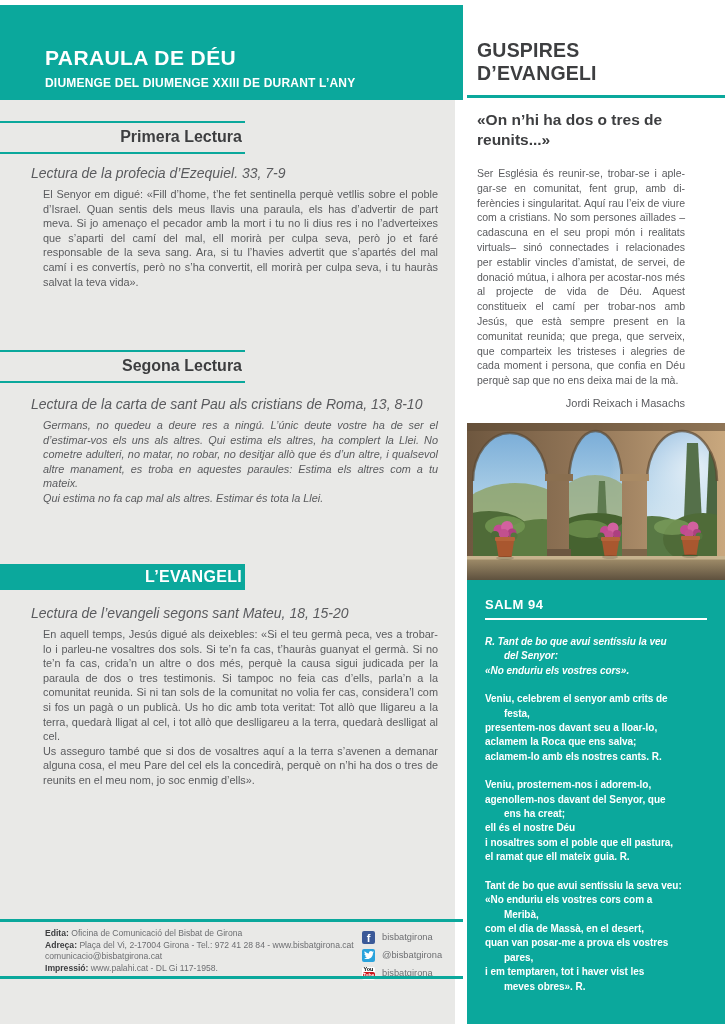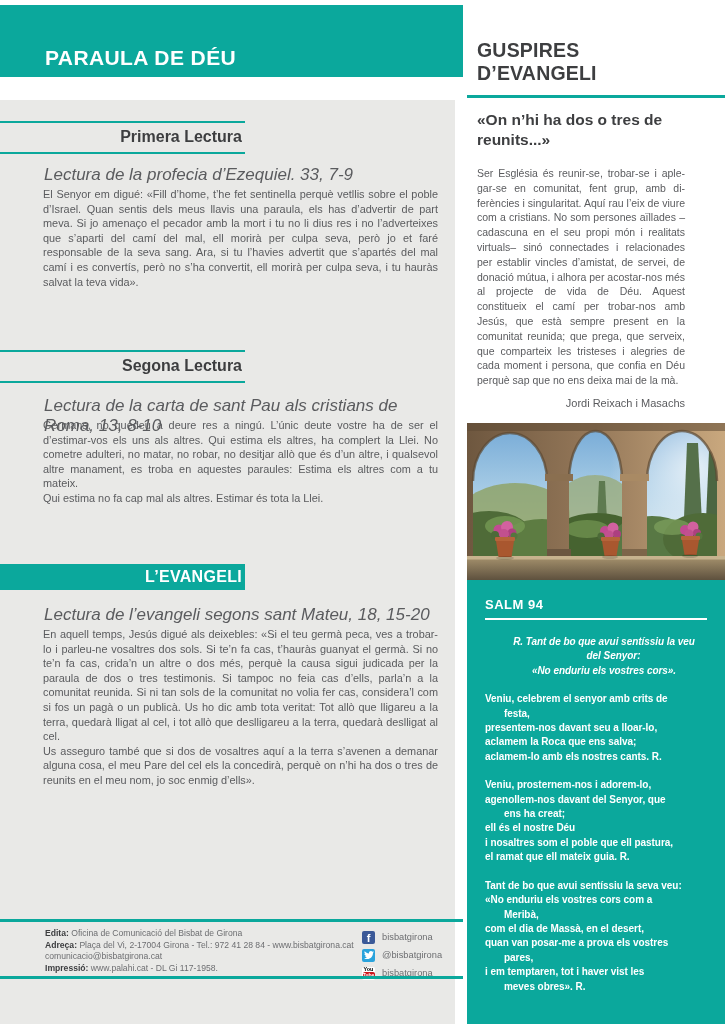--- a/index.html
+++ b/index.html
@@ -5,48 +5,48 @@
   * { margin:0; padding:0; box-sizing:border-box; }
   html,body { background:#ffffff; }
   .page {
     position:relative; width:725px; height:1024px; margin:0 auto;
     background:#ffffff; overflow:hidden;
     font-family:"Liberation Sans", sans-serif;
     -webkit-font-smoothing:antialiased;
   }
   
   .left-bg { position:absolute; left:0; top:100px; width:455px; height:924px; background:#e9e9e7; }
-  .teal-header { position:absolute; left:0; top:5px; width:463px; height:72px; background:#0ba89c; }
+  .teal-header { position:absolute; left:0; top:5px; width:463px; height:95px; background:#0ba89c; }
   .hd-title { position:absolute; left:45px; top:41px; font-size:21px; font-weight:bold; color:#fff; letter-spacing:.4px; }
   .hd-sub   { position:absolute; left:45px; top:71px; font-size:12px; font-weight:bold; color:#fff; letter-spacing:.2px; }
 
   .sec-head {
     position:absolute; left:0; width:245px;
     border-top:2px solid #0ba89c; border-bottom:2px solid #0ba89c;
     text-align:right; font-weight:bold; font-size:16px; color:#3d3e40;
     padding:5px 3px 6px 0;
   }
   .sec-head.primera { top:121px; }
   .sec-head.segona  { top:350px; }
   .evangeli-banner {
     position:absolute; left:0; top:564px; width:245px; height:26px;
     background:#0ba89c; color:#fff; font-weight:bold; font-size:16px;
     text-align:right; padding-right:3px; line-height:26px; letter-spacing:.3px;
   }
   .ref {
-    position:absolute; left:44px; width:396px;
-    font-style:italic; font-size:17px; color:#5a5b5e;
+    position:absolute; left:31px; width:396px;
+    font-style:italic; font-size:14px; color:#5a5b5e;
   }
   .ref.r1 { top:165px; } .ref.r2 { top:396px; } .ref.r3 { top:605px; }
   .body-text {
     position:absolute; left:43px; width:395px;
     font-size:10.9px; color:#5a5b5e; line-height:14.6px; text-align:justify;
     hyphens:manual;
   }
-  .body-text.b1 { top:187px; } .body-text.b2 { top:418px; } .body-text.b3 { top:627px; }
+  .body-text.b1 { top:187px; } .body-text.b2 { top:418px;font-style:italic; } .body-text.b3 { top:627px; }
   .body-text p { margin:0; }
 
   
   .f-rule { position:absolute; left:0; width:463px; height:3px; background:#0ba89c; }
   .f-rule.top { top:919px; } .f-rule.bottom { top:976px; }
   .footer-text { position:absolute; left:45px; top:928px; width:318px; font-size:8.6px; line-height:11.6px; color:#6d6e71; }
   .footer-text .ln { white-space:nowrap; }
   .footer-text b { color:#3d3e40; }
   .social { position:absolute; left:362px; top:928px; }
   .social .row { display:flex; align-items:center; height:18px; }
@@ -64,21 +64,21 @@
   .quote-title { position:absolute; left:477px; top:110px; width:218px; font-size:15.5px; font-weight:bold; color:#3d3e40; line-height:19.5px; }
   .article { position:absolute; left:477px; top:166px; width:208px; font-size:10.5px; line-height:14.8px; color:#5a5b5e; text-align:justify; hyphens:manual; }
   .author { position:absolute; left:477px; top:397px; width:208px; text-align:right; font-size:11px; color:#5a5b5e; }
   .photo { position:absolute; left:467px; top:423px; width:258px; height:157px; display:block; }
 
   .salm-block { position:absolute; left:467px; top:580px; width:258px; height:444px; background:#0ba89c; }
   .salm-head { position:absolute; left:18px; top:17px; font-size:13px; font-weight:bold; color:#fff; letter-spacing:.5px; }
   .salm-rule { position:absolute; left:18px; top:38px; width:222px; height:2px; background:#fff; }
   .psalm-text { position:absolute; left:18px; top:55px; width:238px; font-size:10px; font-weight:bold; color:#fff; line-height:14.4px; letter-spacing:-.05px; }
   .psalm-text .stanza { margin-bottom:14px; }
-  .psalm-text .stanza.resp { font-style:italic;text-align:center; }
+  .psalm-text .stanza.resp { font-style:italic; }
   .psalm-text .ind { padding-left:19px; }
 </style>
 </head>
 <body>
 
 <div class="page">
 
   <div class="left-bg"></div>
 
   <div class="teal-header">

